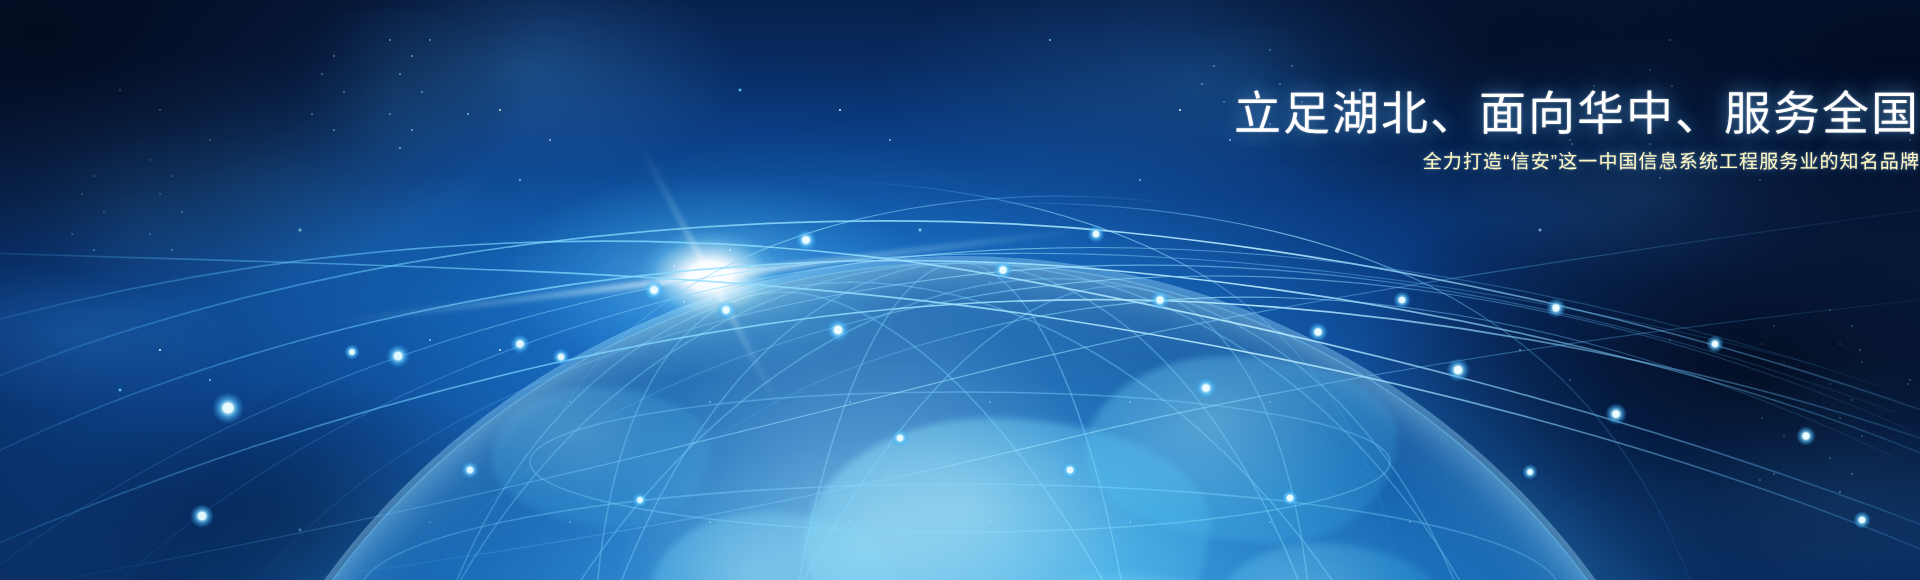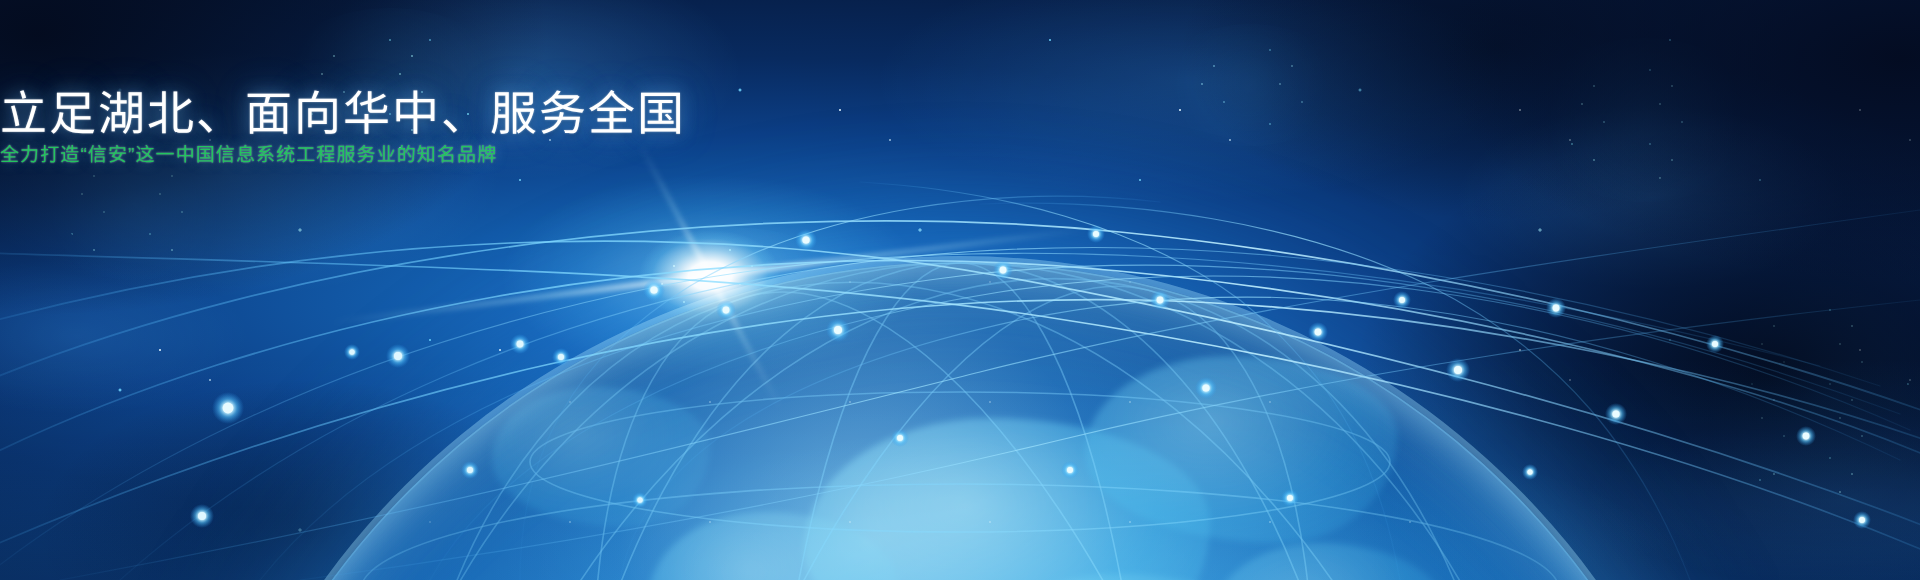--- a/index.html
+++ b/index.html
@@ -203,44 +203,44 @@
       linear-gradient(180deg, rgba(0,0,0,0) 62%, rgba(10,72,150,0.30) 100%);
     mix-blend-mode: screen;
   }
 
   
   .copy {
     position: absolute;
     left: 0;
     right: 0;
     top: 86px;
-    text-align: left;
+    text-align: right;
     z-index: 20;
   }
   .headline {
     margin: 0;
     font-size: 47px;
     line-height: 1.18;
     font-weight: 400;
     letter-spacing: 2px;
     color: #ffffff;
     text-shadow:
       0 0 2px rgba(255,255,255,0.55),
       0 0 16px rgba(120,200,255,0.55),
       0 0 36px rgba(60,150,240,0.45),
       0 2px 6px rgba(4,22,54,0.55);
     white-space: nowrap;
   }
   .subline {
-    margin: 1px 0 0;
+    margin: 8px 0 0;
     font-size: 19px;
     line-height: 1.4;
     font-weight: 400;
     letter-spacing: 1.1px;
-    color: #22c55e;
+    color: #fef9c3;
     text-shadow:
       0 0 2px rgba(255,255,255,0.5),
       0 0 12px rgba(110,195,255,0.55),
       0 1px 4px rgba(4,22,54,0.6);
     white-space: nowrap;
   }
 </style>
 </head>
 <body>
 

